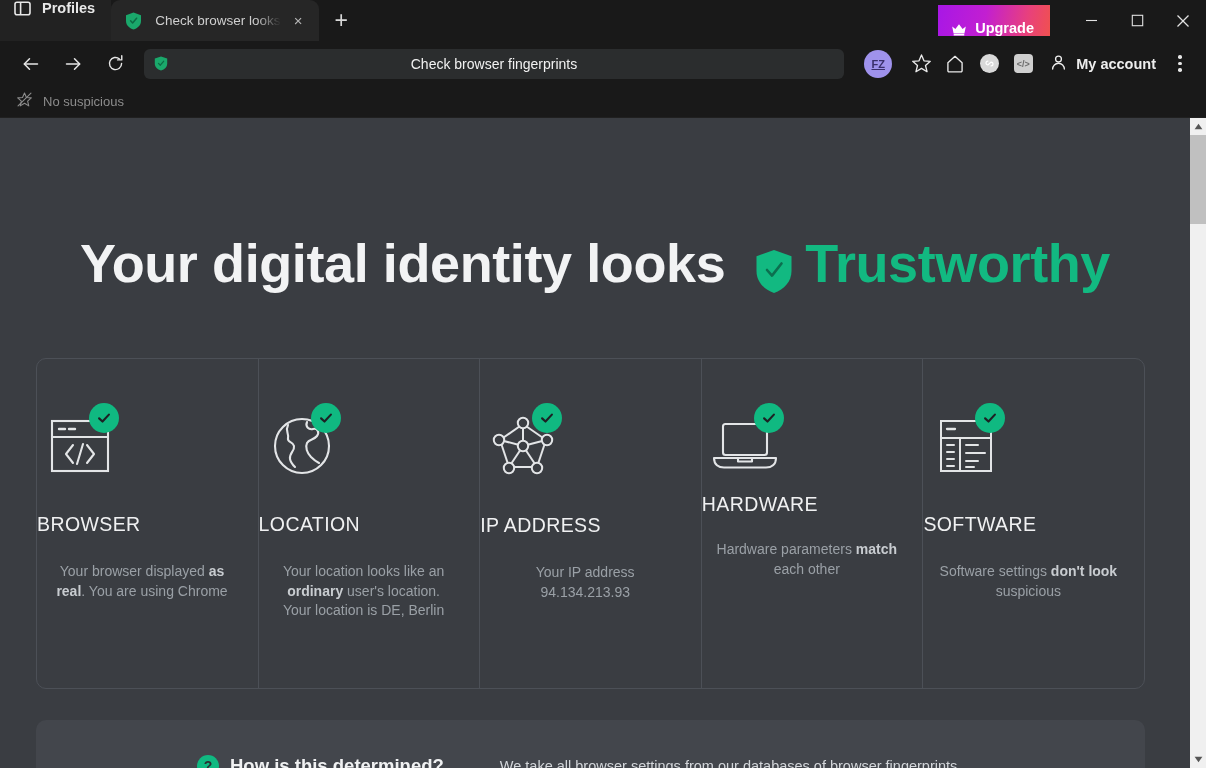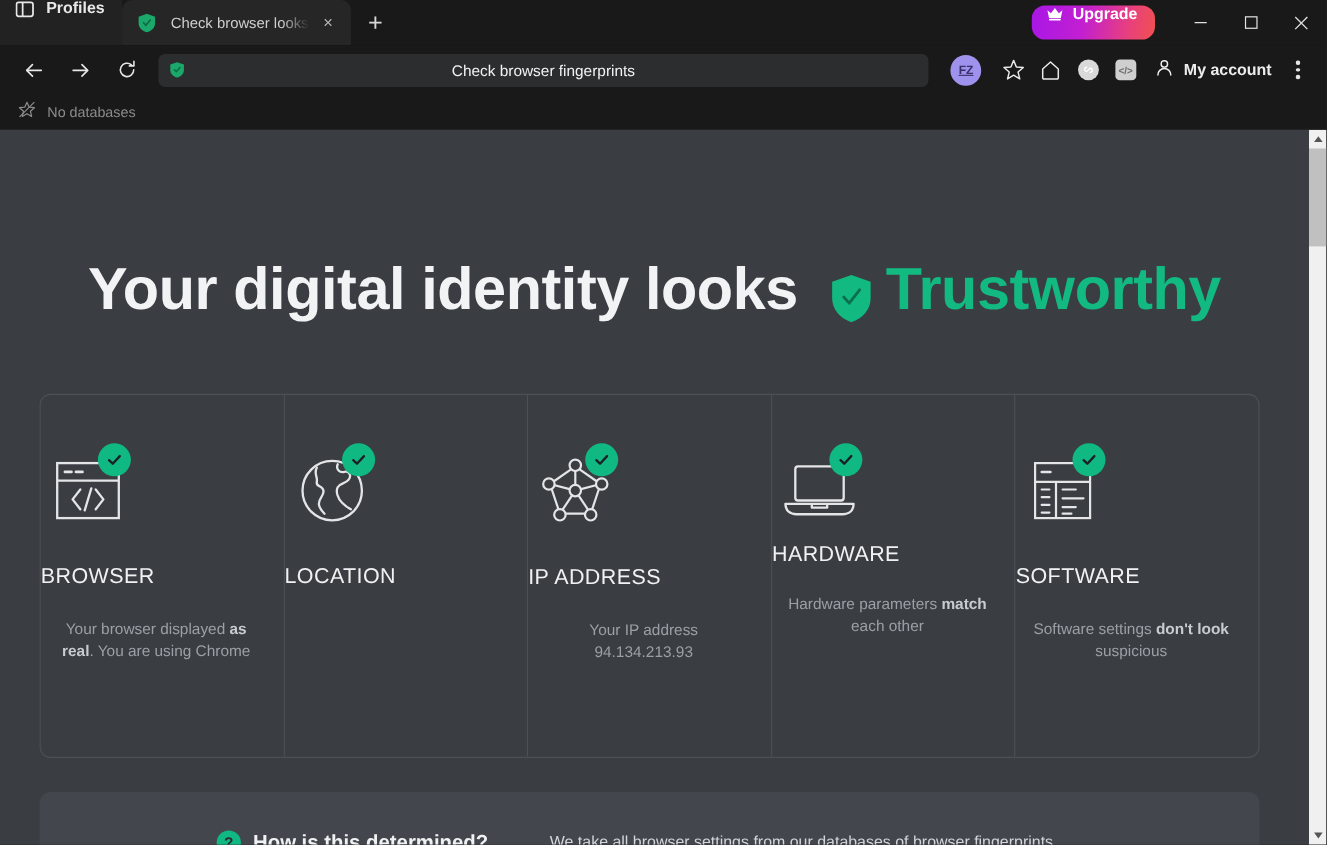--- a/index.html
+++ b/index.html
@@ -67,24 +67,24 @@
   }
 
   .tabstrip-right {
     margin-left: auto;
     display: flex;
     align-items: center;
     height: 41px;
     padding-right: 0;
   }
   .upgrade-btn {
-    display: flex; align-items: flex-start; gap: 8px;
+    display: flex; align-items: flex-end; gap: 8px;
     height: 31px;
     padding: 0 16px 0 13px;
-    border-radius: 12px;
+    border-radius: 0;
     background: linear-gradient(100deg, #a817e6 0%, #c21fd1 42%, #e8407d 78%, #f0514f 100%);
     color: #fff;
     font-size: 14.5px;
     font-weight: bold;
     border: none;
     margin-right: 18px;
     cursor: pointer;
   }
   .crown-icon { width: 16px; height: 14px; display: block; }
   .wctl {
@@ -471,21 +471,21 @@
   </div>
 </div>
 
 <div class="bookmarks">
   <span>
     <svg width="17" height="17" viewBox="0 0 20 20" fill="none" stroke="#8c8c8c" stroke-width="1.3" stroke-linejoin="round">
       <polygon points="10,2.4 12.3,7.6 18,8.1 13.7,11.9 15,17.5 10,14.5 5,17.5 6.3,11.9 2,8.1 7.7,7.6"></polygon>
       <line x1="2.4" y1="17.6" x2="17.6" y2="2.4" stroke-linecap="round"></line>
     </svg>
   </span>
-  <span class="bm-text">No databases</span>
+  <span class="bm-text">No suspicious</span>
 </div>
 
 <div class="viewport">
   <div class="page">
 
     <div class="hero">
       <span class="hero-plain">Your digital identity looks</span>
       <span class="hero-shield">
         <svg viewBox="0 0 38 45" width="38" height="45">
           <path d="M19 1 L36.5 7.2 V22 C36.5 32.6 29.2 40.4 19 44 C8.8 40.4 1.5 32.6 1.5 22 V7.2 Z" fill="#12b981"></path>
@@ -525,20 +525,21 @@
             <path d="M19 12 C16 18 20 20 19 25 C18 30 24 28 25 33 C26 38 20 40 21 46 C21.6 49.6 24 52 26 54" stroke-linecap="round"></path>
             <path d="M38 9 C36 14 40 17 44 16 C48 15 51 19 48 23 C45 27 40 26 38 30 C36 34 38 40 42 44 C45 47 48 49 50 50" stroke-linecap="round" stroke-linejoin="round"></path>
           </svg>
           <span class="check-badge">
             <svg viewBox="0 0 18 18" fill="none" stroke="#1d2124" stroke-width="2.4" stroke-linecap="round" stroke-linejoin="round">
                 <polyline points="3.5,9.4 7.3,13 14.5,5.2"></polyline>
               </svg>
           </span>
         </div>
         <div class="cell-title">LOCATION</div>
+        <div class="cell-desc">Your location looks like an <b>ordinary</b> user's location. Your location is DE, Berlin</div>
       </div>
 
       <div class="cell ip">
         <div class="icon-wrap">
           <svg width="70" height="66" viewBox="0 0 70 66" fill="none" stroke="#e3e5e7" stroke-width="2">
             <line x1="35" y1="11" x2="12" y2="27"></line>
             <line x1="35" y1="11" x2="58" y2="27"></line>
             <line x1="12" y1="27" x2="21" y2="54"></line>
             <line x1="58" y1="27" x2="49" y2="54"></line>
             <line x1="21" y1="54" x2="49" y2="54"></line>

